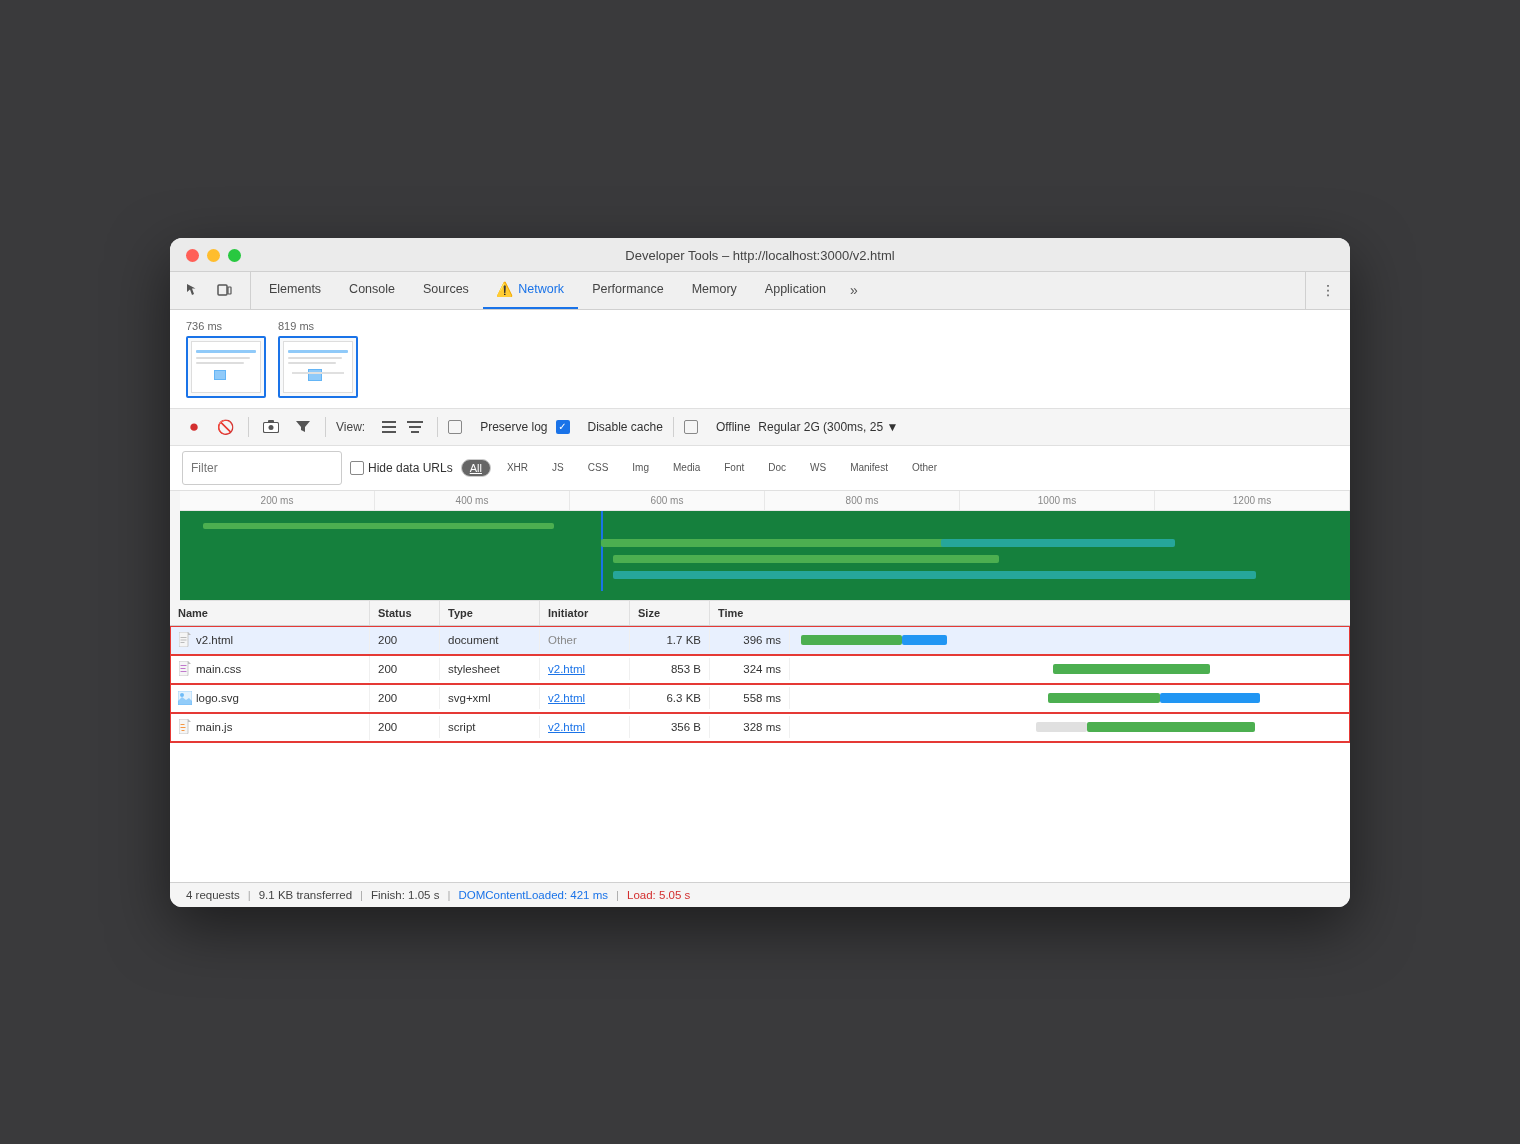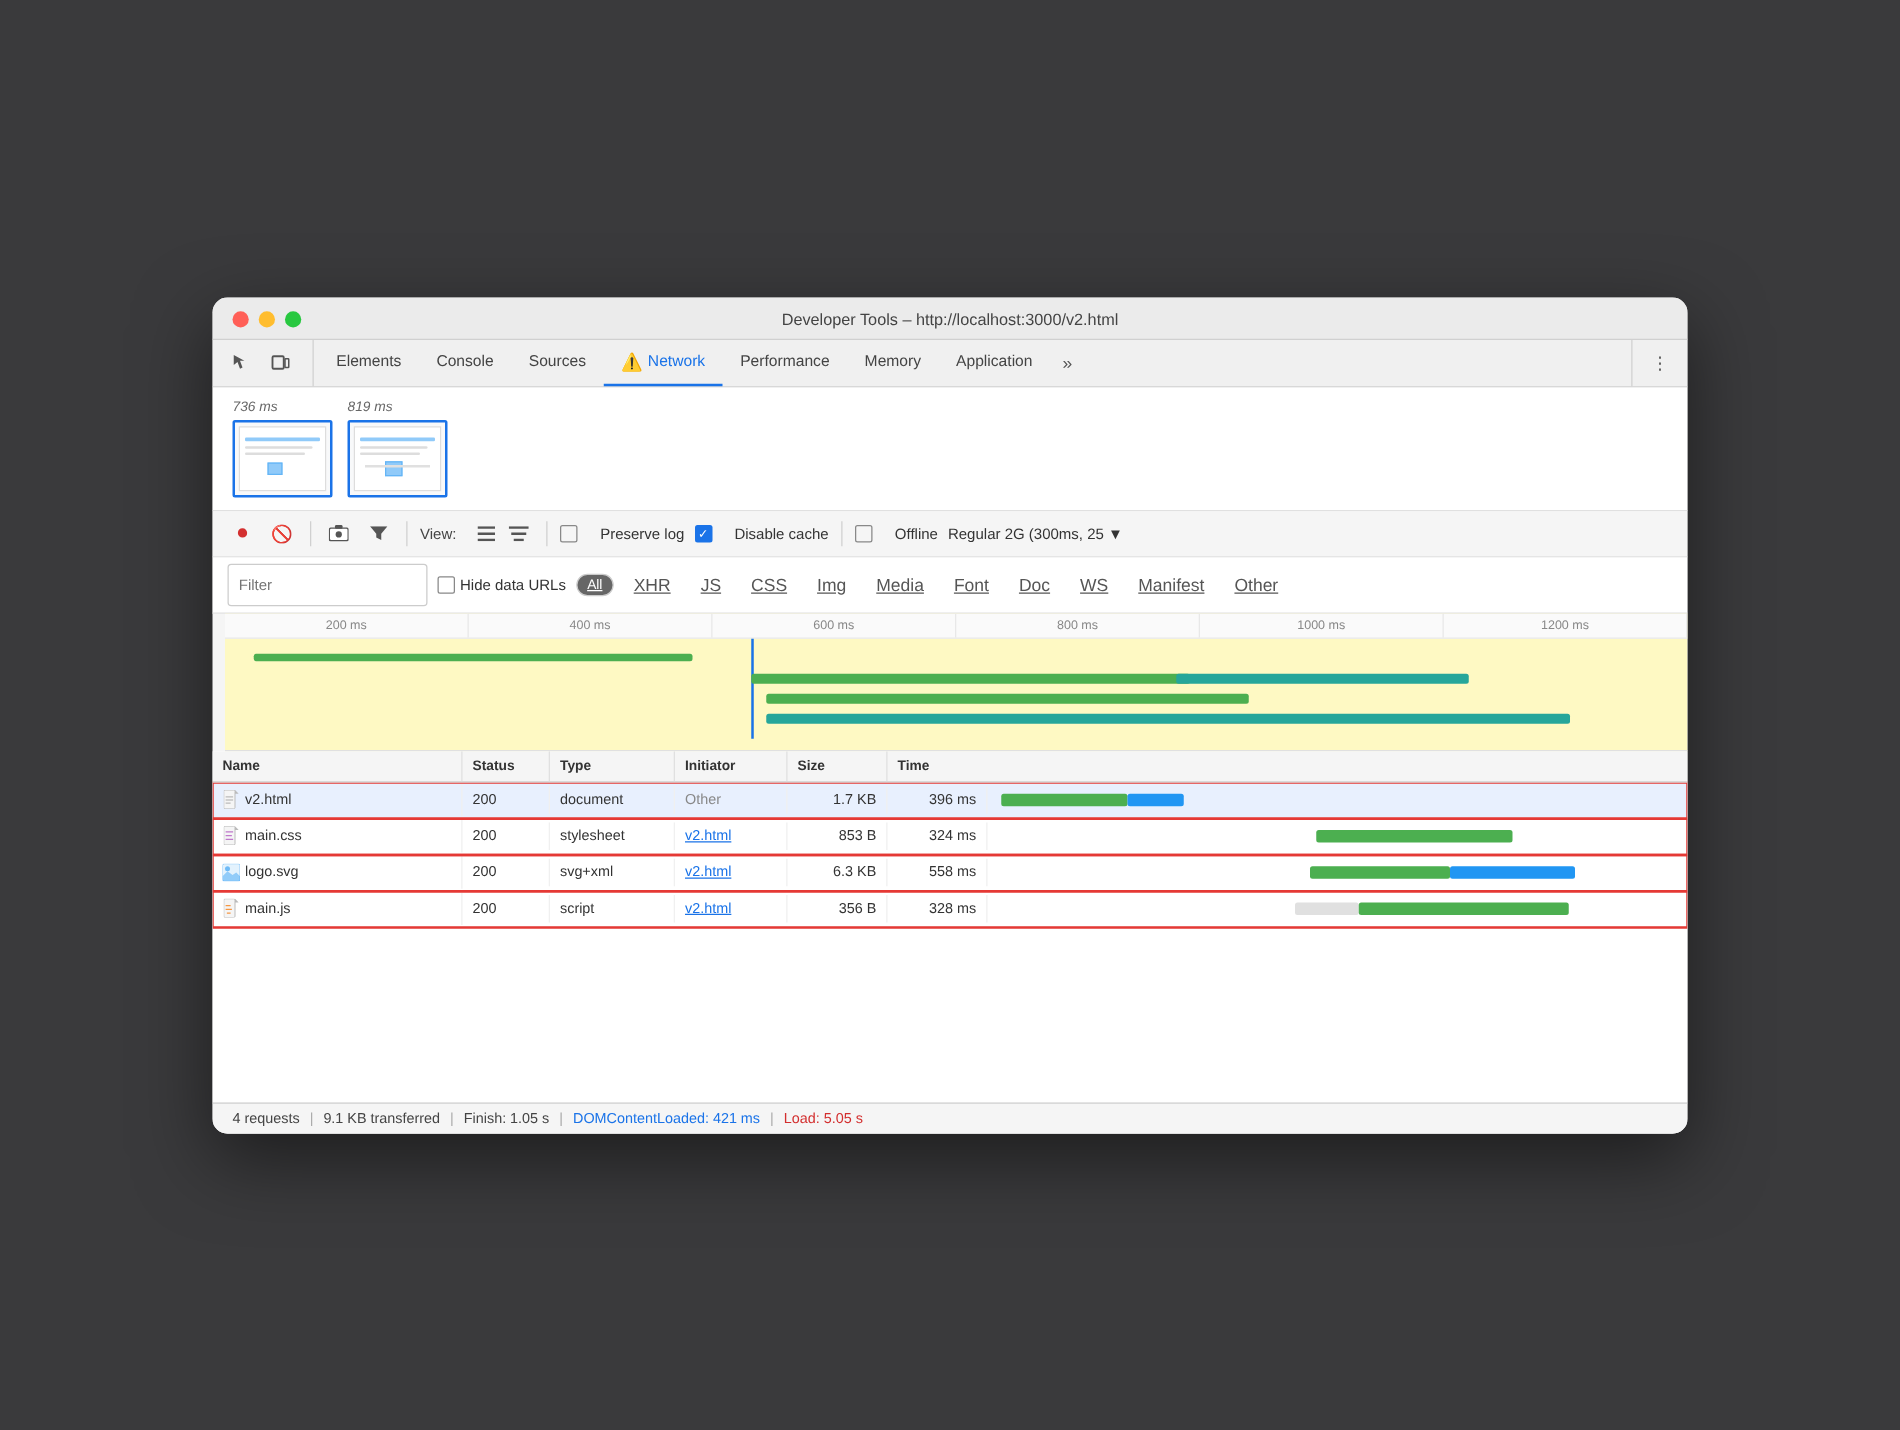--- a/index.html
+++ b/index.html
@@ -111,21 +111,20 @@
       border-left: 1px solid #d0d0d0;
     }
     
     .screenshot-strip {
       background: #fff;
       border-bottom: 1px solid #e0e0e0;
       padding: 10px 16px;
       display: flex;
       gap: 12px;
       align-items: flex-start;
-      font-style: italic;
     }
     .screenshot-item {
       display: flex;
       flex-direction: column;
       align-items: flex-start;
       gap: 4px;
     }
     .screenshot-label {
       font-size: 11px;
       color: #666;
@@ -229,31 +228,30 @@
       font-size: 11px;
       border-radius: 10px;
       border: 1px solid #ccc;
       cursor: pointer;
       background: #666;
       color: #fff;
       text-decoration: underline;
     }
     .filter-type-btn {
       padding: 2px 8px;
-      font-size: 14px;
+      font-size: 10px;
       border-radius: 3px;
       border: none;
       cursor: pointer;
       background: none;
       color: #555;
-      text-decoration: underline;
     }
     
     .timeline-area {
-      background: #fef9c3;
+      background: #15803d;
       border-bottom: 1px solid #e0e0e0;
       height: 110px;
       position: relative;
       overflow: hidden;
       margin-left: 10px;
     }
     .timeline-ruler {
       display: flex;
       height: 20px;
       border-bottom: 1px solid #e8e8e8;

